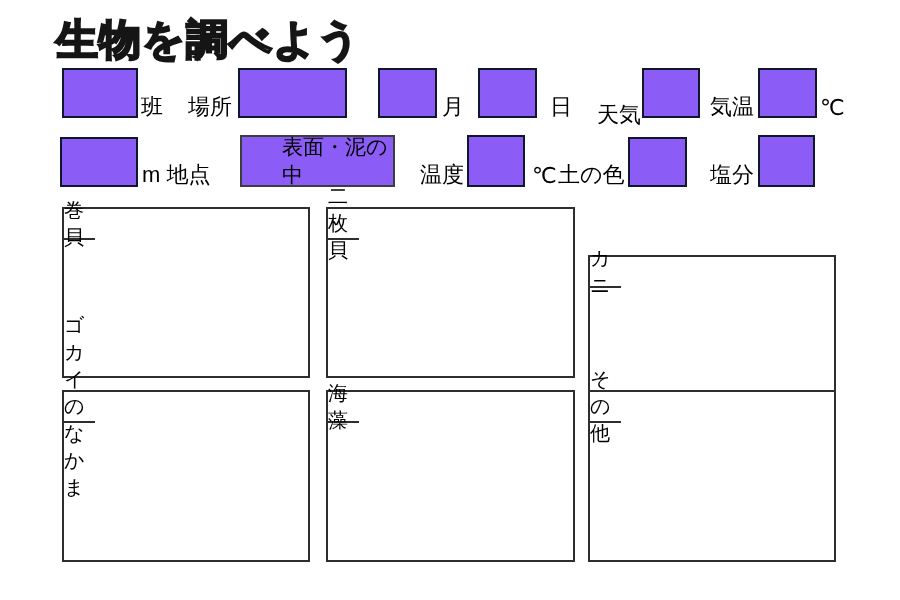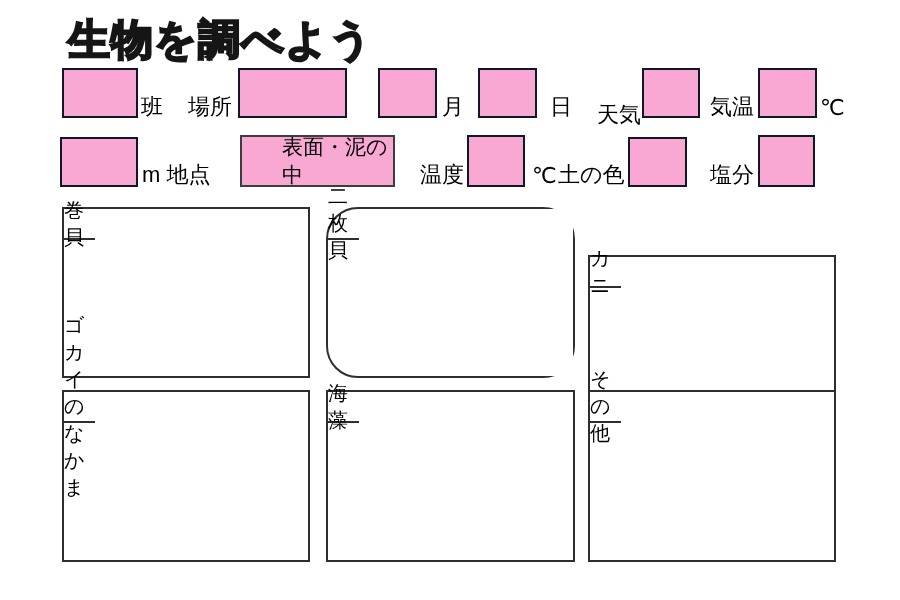--- a/index.html
+++ b/index.html
@@ -6,33 +6,33 @@
   .page{
     position:relative;
     width:900px;height:600px;
     background:#ffffff;
     font-family:"Liberation Sans","DejaVu Sans",sans-serif;
     color:#000;
     overflow:hidden;
   }
   .title{
     position:absolute;
-    left:68px;top:12px;
+    left:56px;top:12px;
     margin:0;
     font-size:42px;
     font-weight:bold;
     letter-spacing:1px;
     color:#ffffff;
     -webkit-text-stroke:2.2px #151515;
     white-space:nowrap;
   }
   .box{
     position:absolute;
     border:2px solid #0f172a;
-    background:#f9a8d4;
+    background:#8b5cf6;
     box-sizing:border-box;
     padding-left:40px;
   }
   .lbl{
     position:absolute;
     font-size:22px;
     line-height:1;
     white-space:nowrap;
     color:#000;
   }
@@ -109,21 +109,21 @@
   <div class="lbl" style="left:710px;top:164px;">塩分</div>
   <div class="box" style="left:758px;top:135px;width:57px;height:52px;"></div>
 
   <div class="cell" style="left:62px;top:207px;width:248px;height:171px;">
     <div class="cell-header">
       <span>巻貝</span>
     </div>
     <div class="cell-body"></div>
   </div>
 
-  <div class="cell" style="left:326px;top:207px;width:249px;height:171px;border-radius:32px;">
+  <div class="cell" style="left:326px;top:207px;width:249px;height:171px;">
     <div class="cell-header">
       <span>二枚貝</span>
     </div>
     <div class="cell-body"></div>
   </div>
 
   <div class="cell" style="left:588px;top:207px;width:248px;height:171px;margin-top:48px;">
     <div class="cell-header">
       <span>カニ</span>
     </div>

